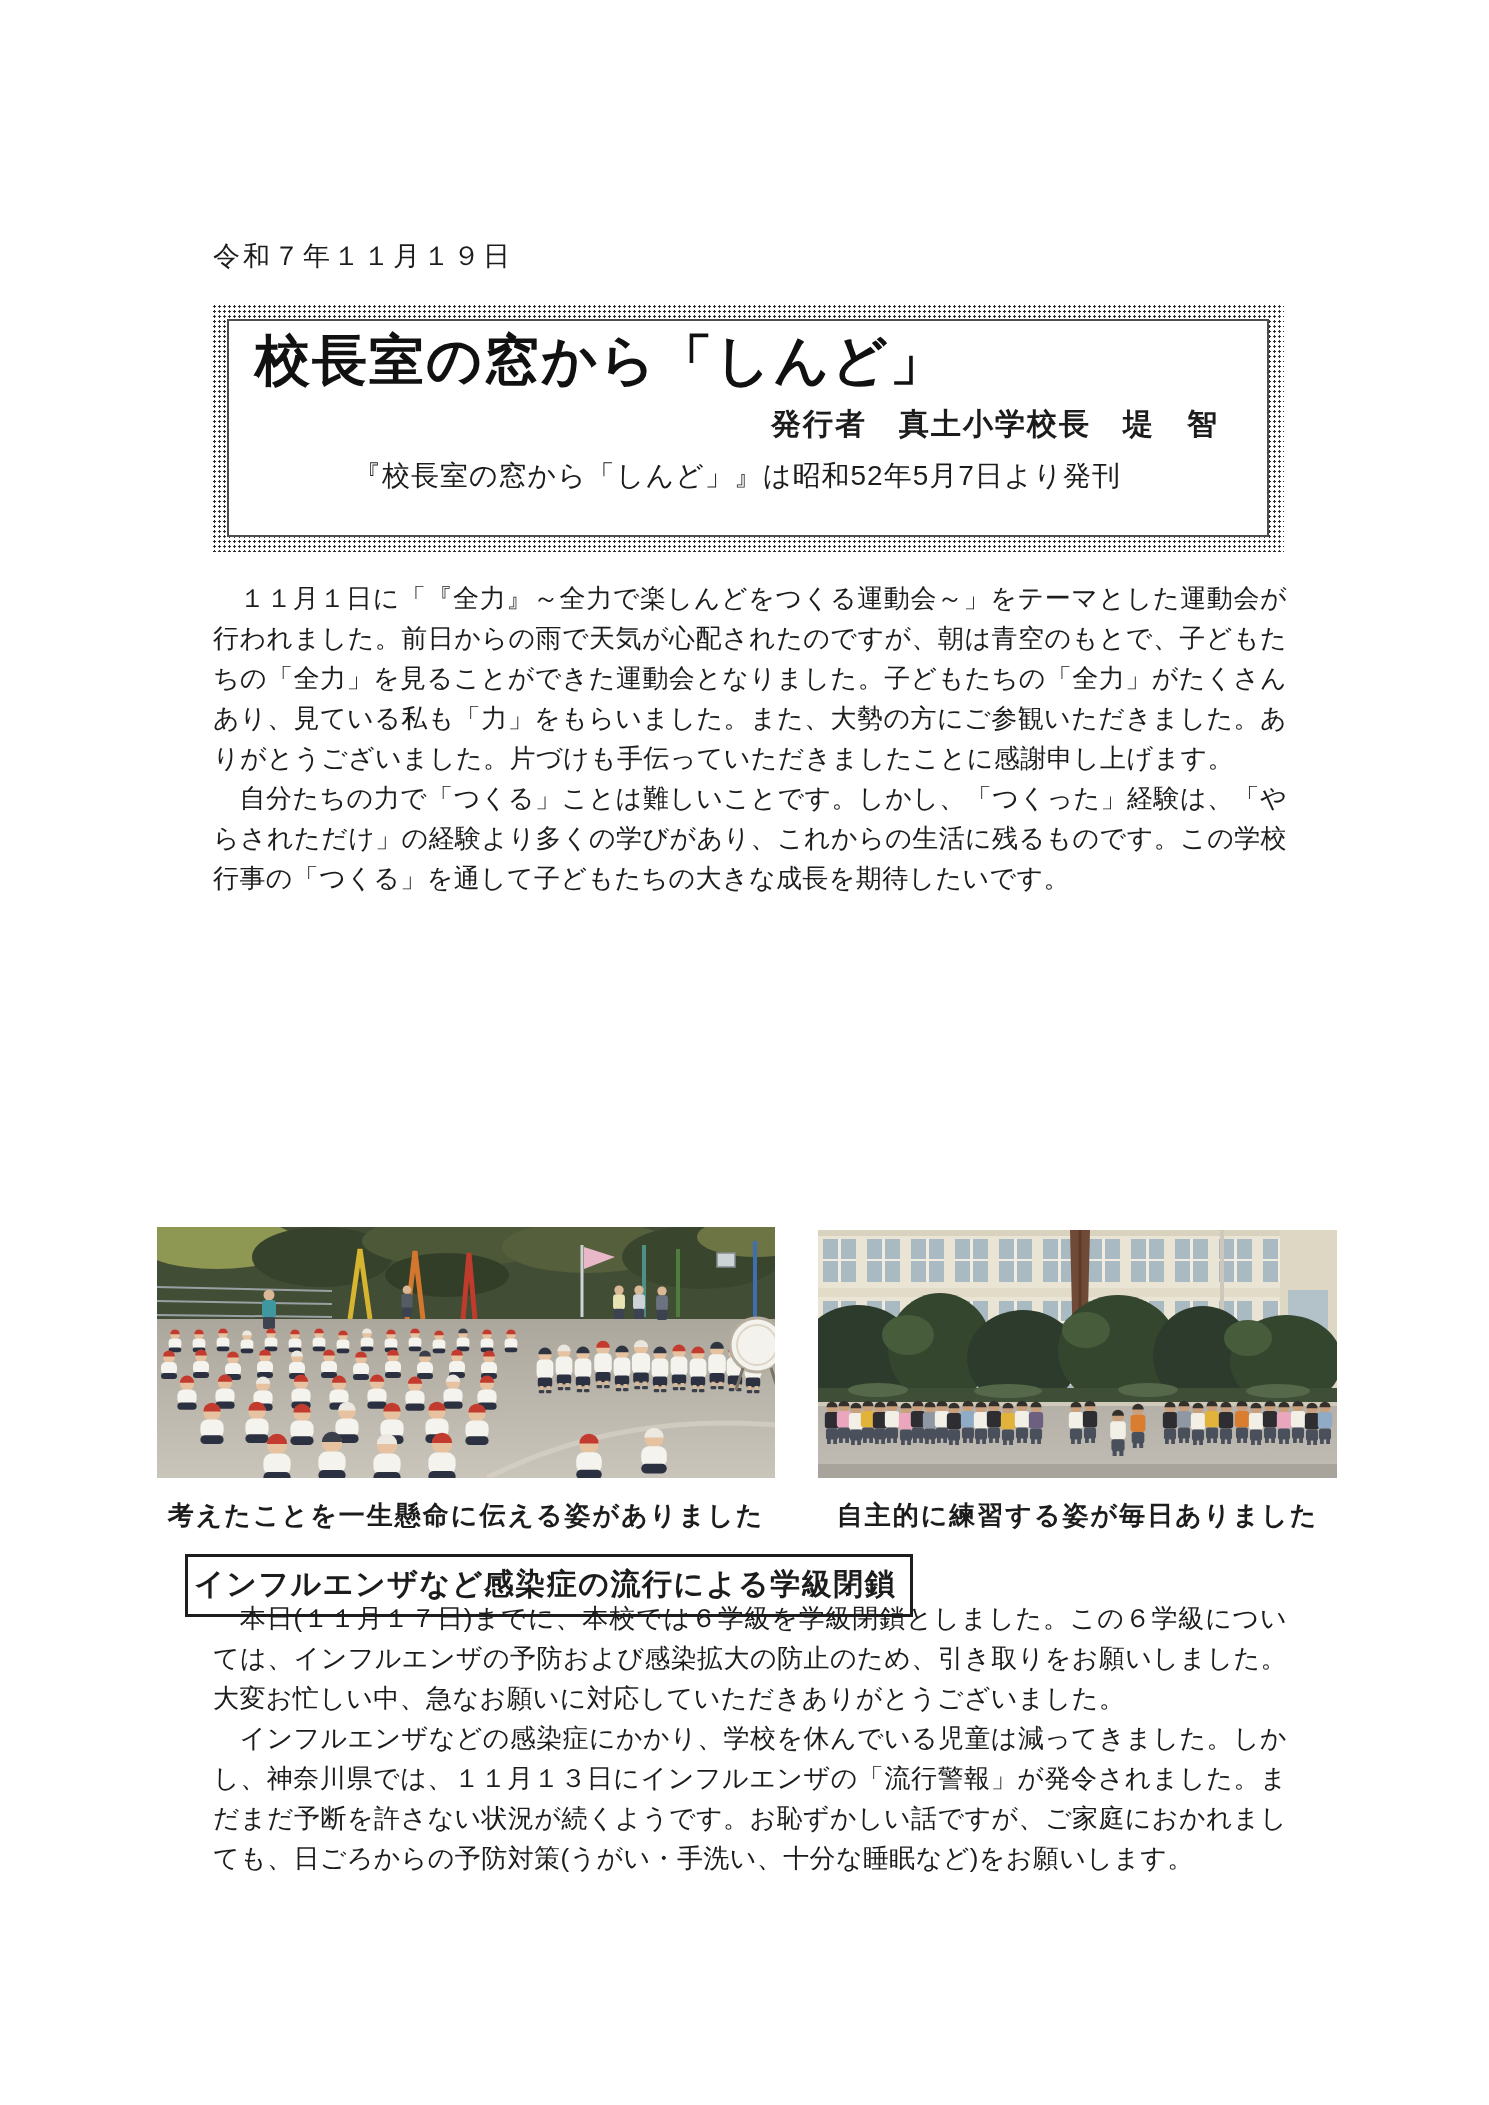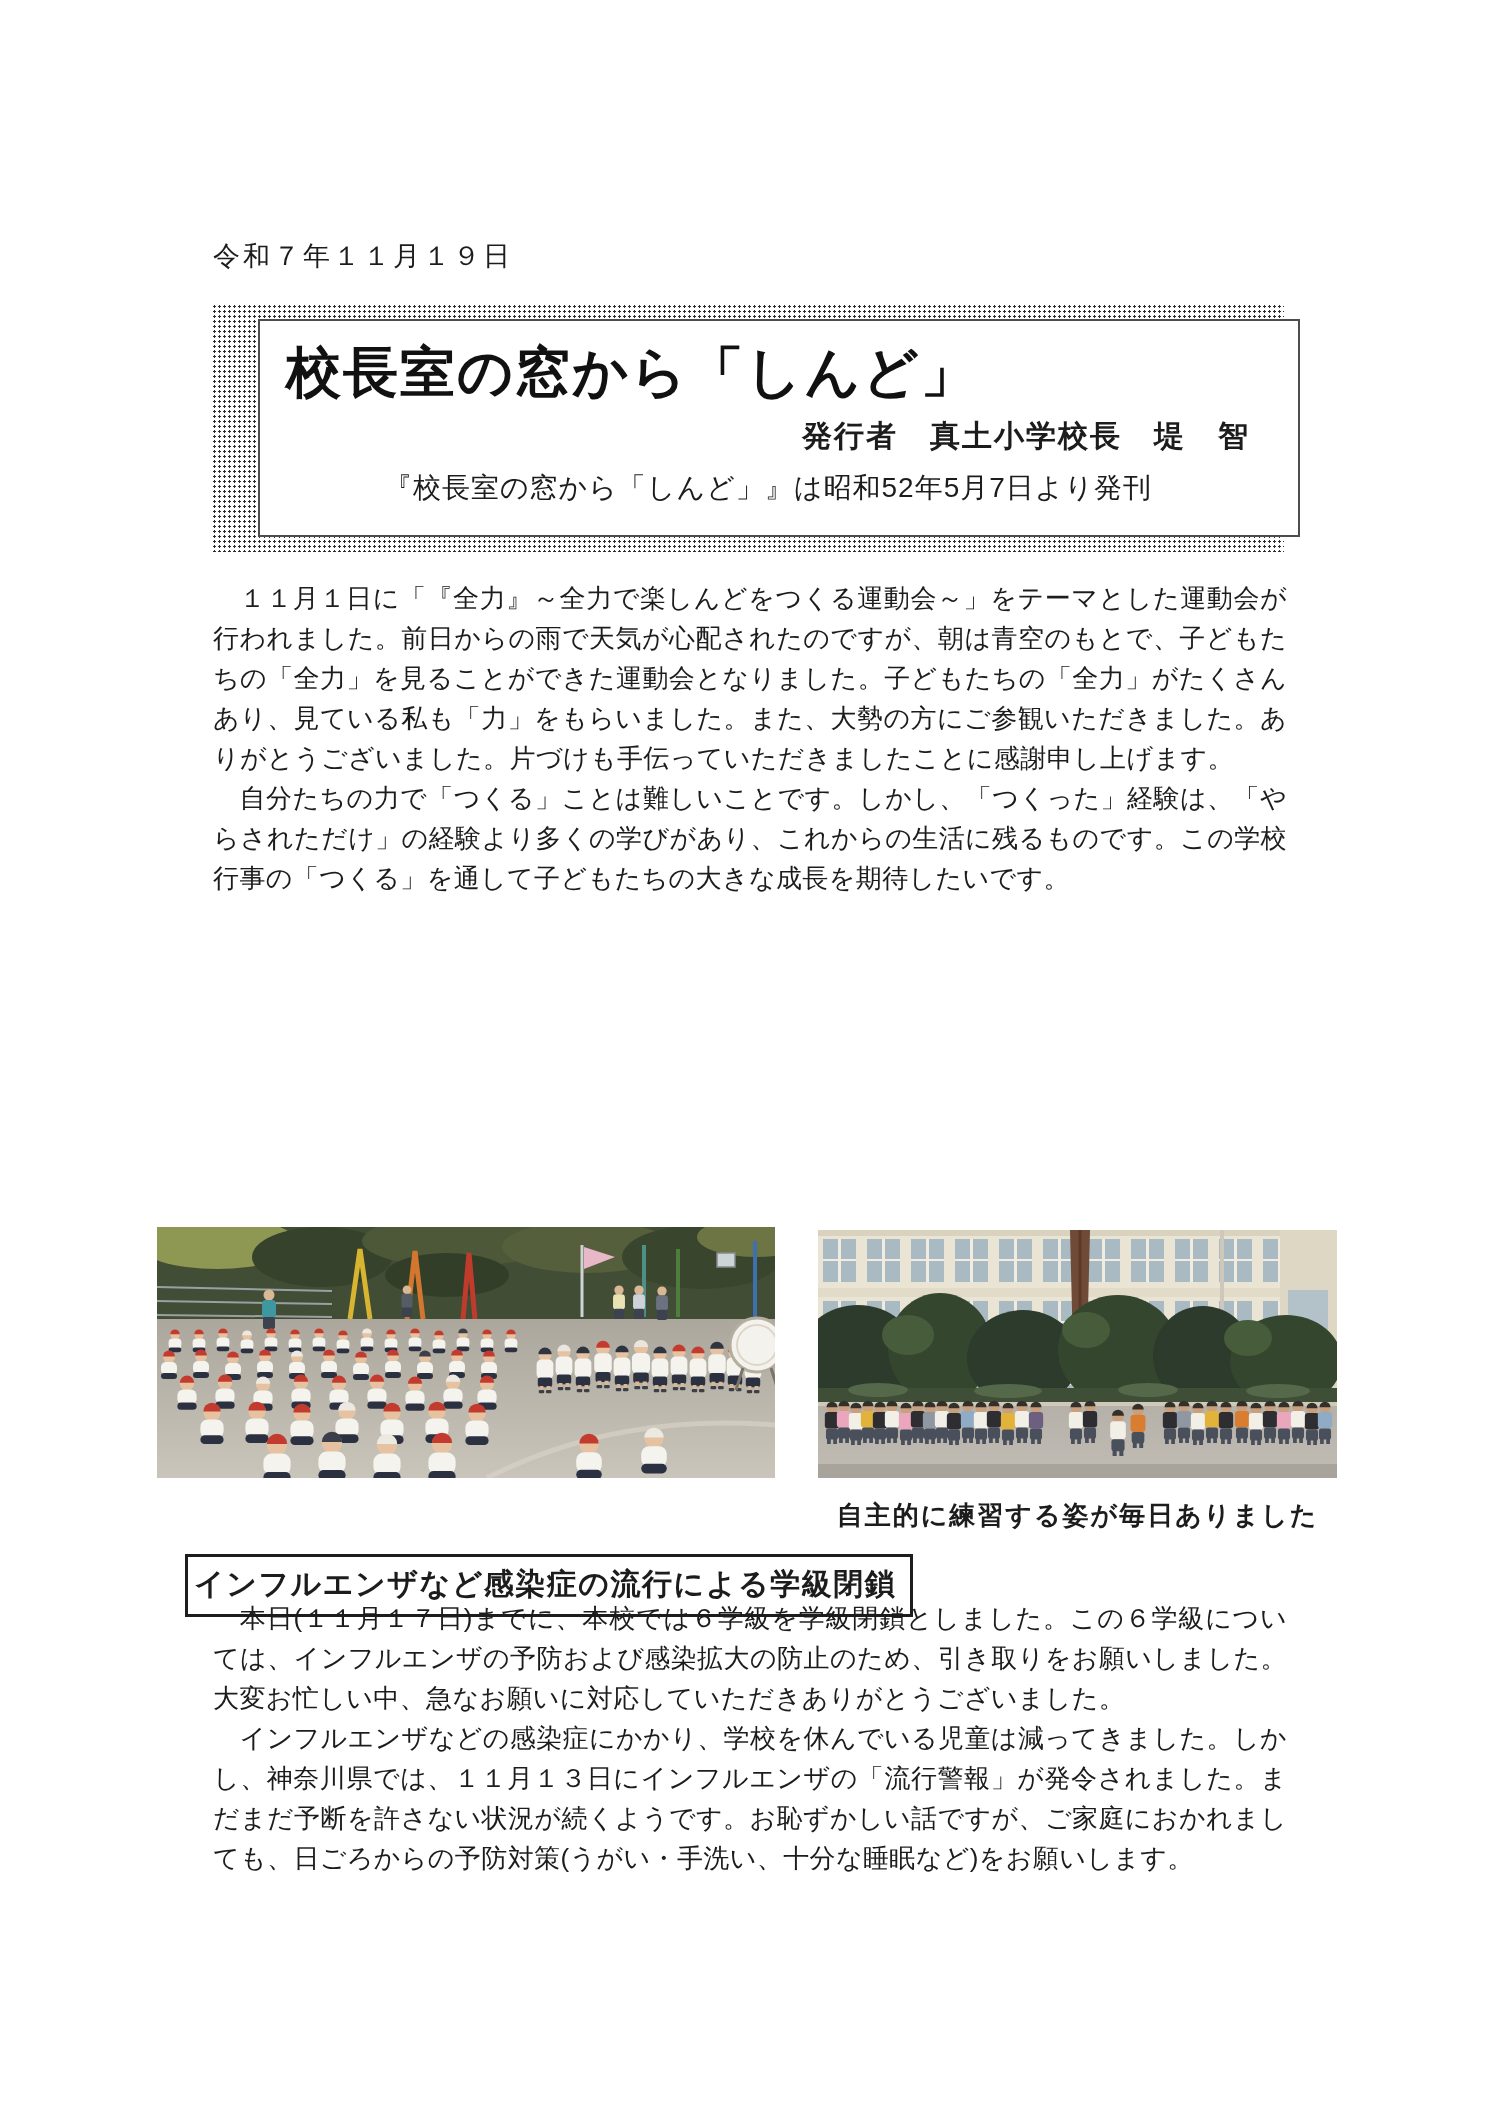--- a/index.html
+++ b/index.html
@@ -19,22 +19,21 @@
   .masthead{
     position:absolute;left:212px;top:304px;width:1072px;height:248px;
     box-sizing:border-box;padding:15px;
     background-color:#ffffff;
     background-image:radial-gradient(circle,#2e2e2e 1.1px,rgba(0,0,0,0) 1.35px);
     background-size:5px 5px;
   }
   .masthead-inner{
     box-sizing:border-box;width:100%;height:100%;
     background:#ffffff;border:2px solid #4d4d4d;
-    padding:20px 26px 18px 26px;
-    margin-left:31px;
+    padding:8px 26px 18px 26px;
   }
   .masthead-title{
     margin:0;font-size:55px;line-height:1.15;font-weight:700;
     letter-spacing:2px;color:#111;
   }
   .masthead-publisher{
     margin-top:12px;text-align:right;font-size:30px;font-weight:600;
     letter-spacing:2px;padding-right:22px;
   }
   .masthead-founding{
@@ -324,20 +323,21 @@
         <use href="#pers" transform="translate(438,215) scale(1.1)" color="#f2efe7"></use>
         <use href="#pers" transform="translate(452,213) scale(1.1)" color="#2d2d32"></use>
         <use href="#pers" transform="translate(466,214) scale(1.1)" color="#e9a6bc"></use>
         <use href="#pers" transform="translate(480,213) scale(1.1)" color="#f2efe7"></use>
         <use href="#pers" transform="translate(494,215) scale(1.1)" color="#2d2d32"></use>
         <use href="#pers" transform="translate(507,214) scale(1.1)" color="#90abc6"></use>
       </g>
     </svg>
   </div>
 
+  <div class="caption caption-left">考えたことを一生懸命に伝える姿がありました</div>
   <div class="caption caption-right">自主的に練習する姿が毎日ありました</div>
 
   <div class="section-heading">インフルエンザなど感染症の流行による学級閉鎖</div>
 
   <div class="bodytext article-flu">
     <p>　本日(１１月１７日)までに、本校では６学級を学級閉鎖としました。この６学級については、インフルエンザの予防および感染拡大の防止のため、引き取りをお願いしました。大変お忙しい中、急なお願いに対応していただきありがとうございました。</p>
     <p>　インフルエンザなどの感染症にかかり、学校を休んでいる児童は減ってきました。しかし、神奈川県では、１１月１３日にインフルエンザの「流行警報」が発令されました。まだまだ予断を許さない状況が続くようです。お恥ずかしい話ですが、ご家庭におかれましても、日ごろからの予防対策(うがい・手洗い、十分な睡眠など)をお願いします。</p>
   </div>
 
 </div>

